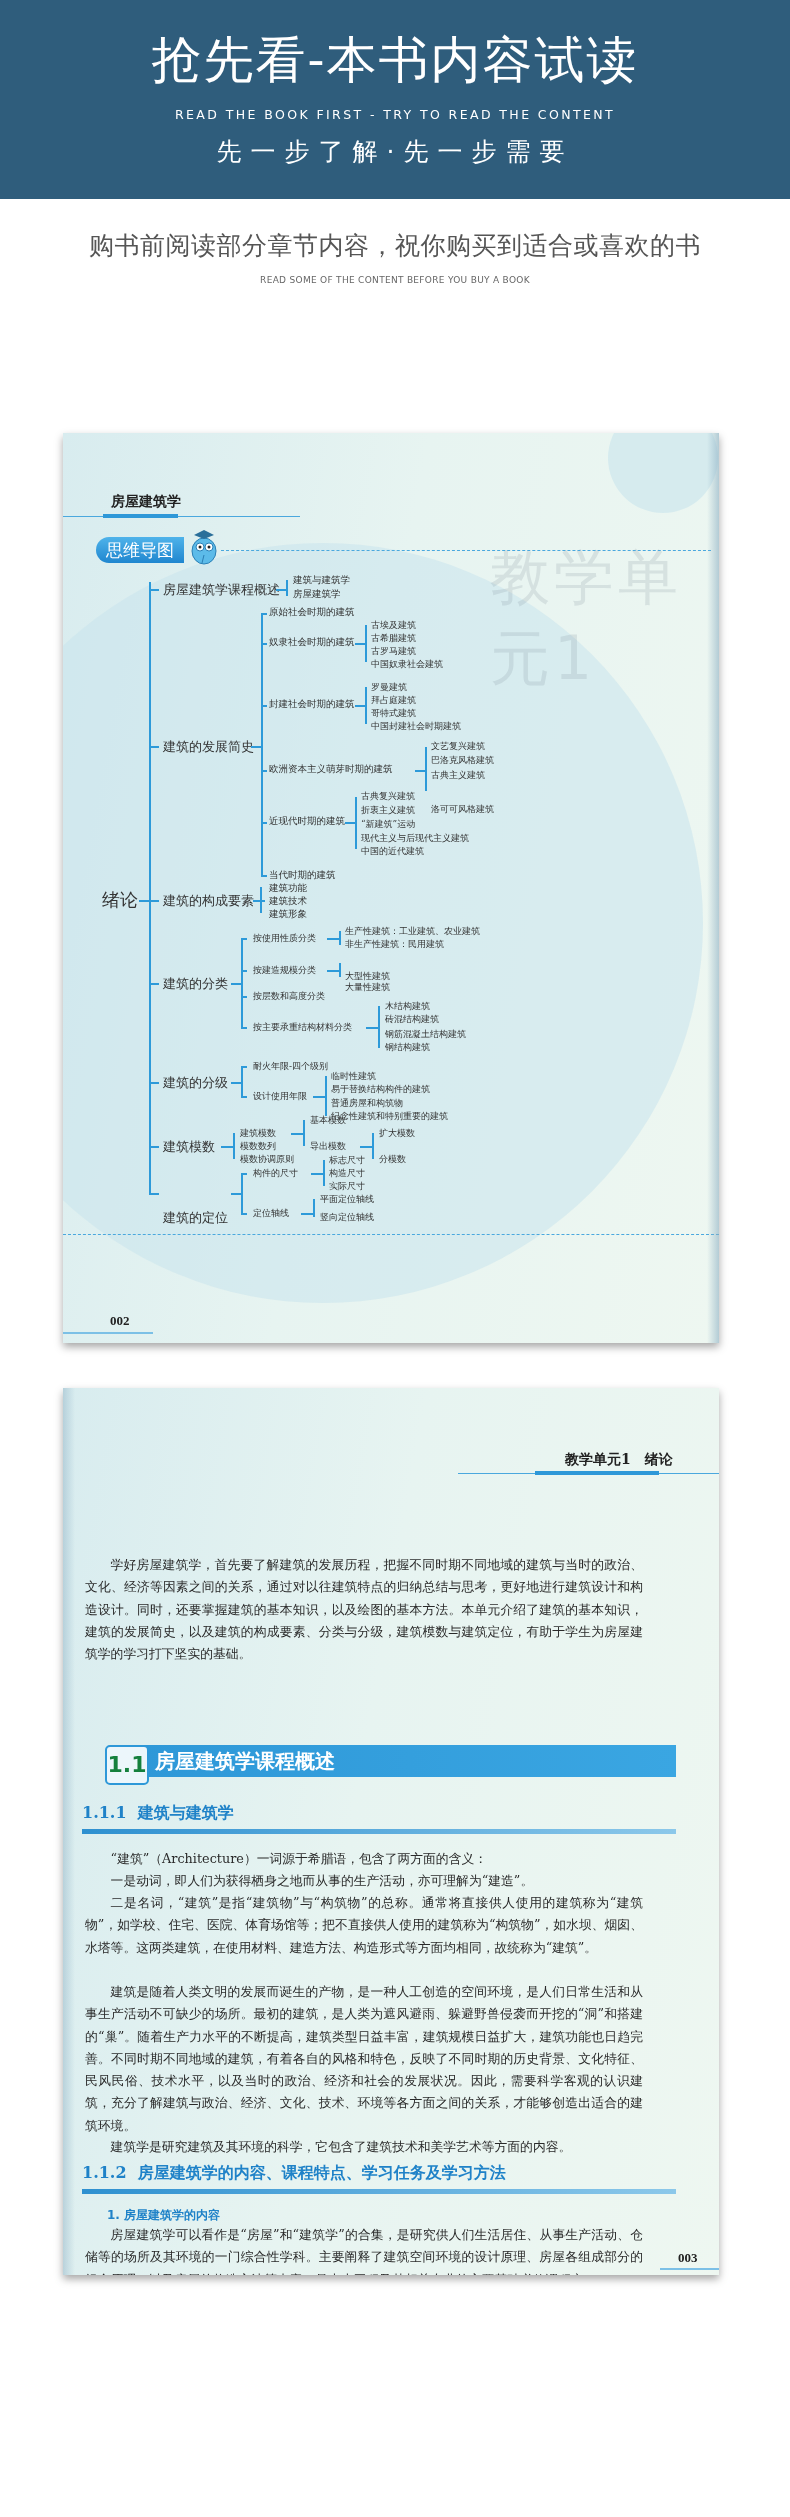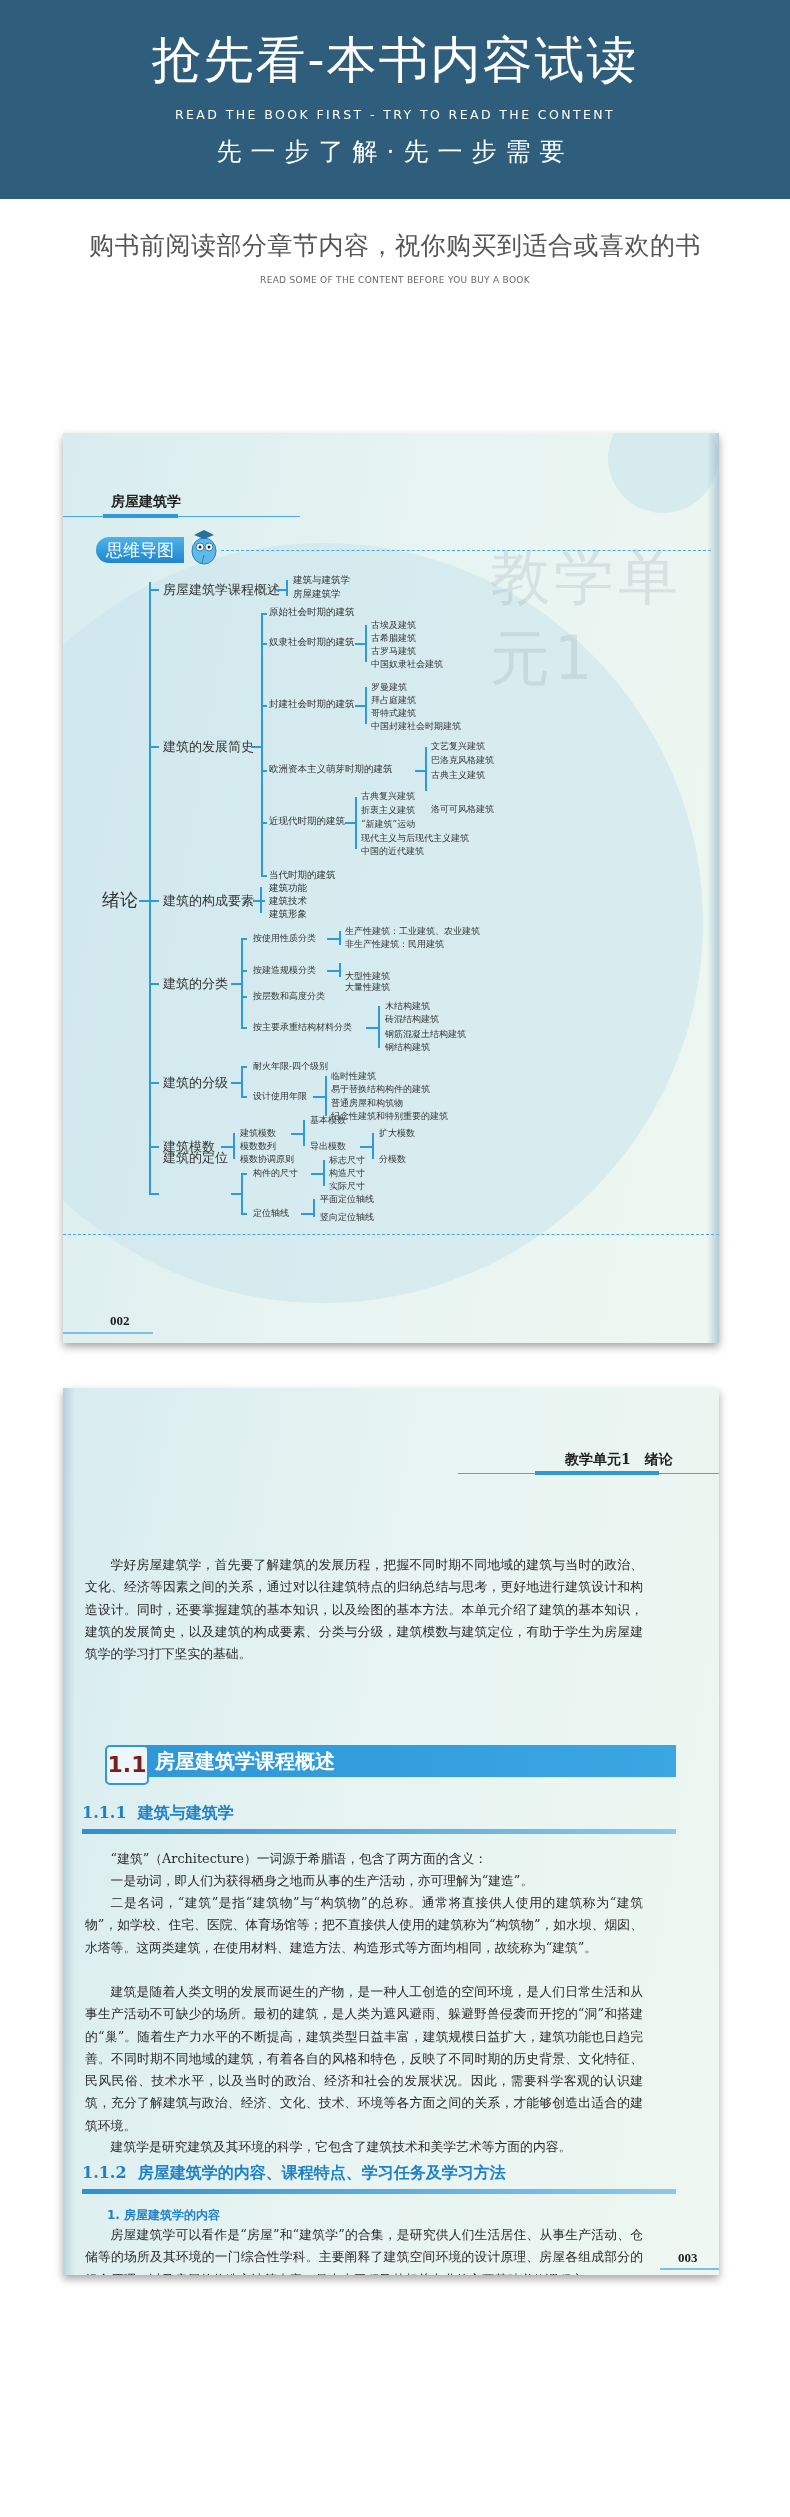--- a/index.html
+++ b/index.html
@@ -37,21 +37,21 @@
   .n1 { font-size:13px; }
   .n2 { font-size:9.5px; }
   .n3 { font-size:9px; }
   .vline { position:absolute; width:1.6px; background:#2d9ad9; }
   .hline { position:absolute; height:1.6px; background:#2d9ad9; }
 
   .page-no { position:absolute; font-size:13px; font-weight:bold; color:#222; font-family:"Liberation Serif", serif; }
   .pn-line { position:absolute; height:1.5px; background:#7cc0e6; }
 
   .para { position:absolute; left:22px; width:558px; font-size:12.8px; line-height:22.3px; color:#2a2a2a; text-align:justify; text-indent:2em; margin:0; }
-  .sec-box { position:absolute; left:42px; top:357px; width:40px; height:36px; border:2px solid #2e98d8; border-radius:5px; background:#ecf6fb; font-size:22px; font-weight:bold; color:#7f1d1d; text-align:center; line-height:36px; font-family:"DejaVu Sans", sans-serif; z-index:2; }
+  .sec-box { position:absolute; left:42px; top:357px; width:40px; height:36px; border:2px solid #2e98d8; border-radius:5px; background:#ecf6fb; font-size:22px; font-weight:bold; color:#15803d; text-align:center; line-height:36px; font-family:"DejaVu Sans", sans-serif; z-index:2; }
   .sec-bar { position:absolute; left:80px; top:357px; width:533px; height:32px; background:linear-gradient(90deg,#2e98d8,#3aa6e2); color:#fff; font-size:20px; font-weight:bold; line-height:32px; padding-left:12px; box-sizing:border-box; font-family:"DejaVu Sans", sans-serif; }
   .sub-head { position:absolute; left:19px; font-size:16px; font-weight:bold; color:#1f82c8; }
   .sub-line { position:absolute; left:19px; width:594px; height:5px; background:linear-gradient(90deg,#2e90d0,#8cc8ea); }
   .item-head { position:absolute; left:44px; font-size:12px; font-weight:bold; color:#1f82c8; font-family:"DejaVu Sans", sans-serif; }
 </style>
 </head>
 <body>
 
 <div class="banner">
   <div class="title">抢先看-本书内容试读</div>
@@ -94,21 +94,21 @@
   <div class="node n1" style="left:100px;top:305px;">建筑的发展简史</div>
   <div class="hline" style="left:86px;top:467px;width:10px;"></div>
   <div class="node n1" style="left:100px;top:459px;">建筑的构成要素</div>
   <div class="hline" style="left:86px;top:550px;width:10px;"></div>
   <div class="node n1" style="left:100px;top:542px;">建筑的分类</div>
   <div class="hline" style="left:86px;top:649px;width:10px;"></div>
   <div class="node n1" style="left:100px;top:641px;">建筑的分级</div>
   <div class="hline" style="left:86px;top:713px;width:10px;"></div>
   <div class="node n1" style="left:100px;top:705px;">建筑模数</div>
   <div class="hline" style="left:86px;top:760px;width:10px;"></div>
-  <div class="node n1" style="left:100px;top:716px;text-align:center;">建筑的定位</div>
+  <div class="node n1" style="left:100px;top:776px;text-align:center;">建筑的定位</div>
 
   <div class="hline" style="left:213px;top:156px;width:10px;"></div>
   <div class="vline" style="left:223px;top:147px;height:16px;"></div>
   <div class="node n2" style="left:230px;top:141px;">建筑与建筑学</div>
   <div class="node n2" style="left:230px;top:155px;">房屋建筑学</div>
 
   <div class="hline" style="left:188px;top:313px;width:10px;"></div>
   <div class="vline" style="left:198px;top:180px;height:262px;"></div>
   <div class="node n2" style="left:206px;top:173px;">原始社会时期的建筑</div>
   <div class="node n2" style="left:206px;top:203px;">奴隶社会时期的建筑</div>

